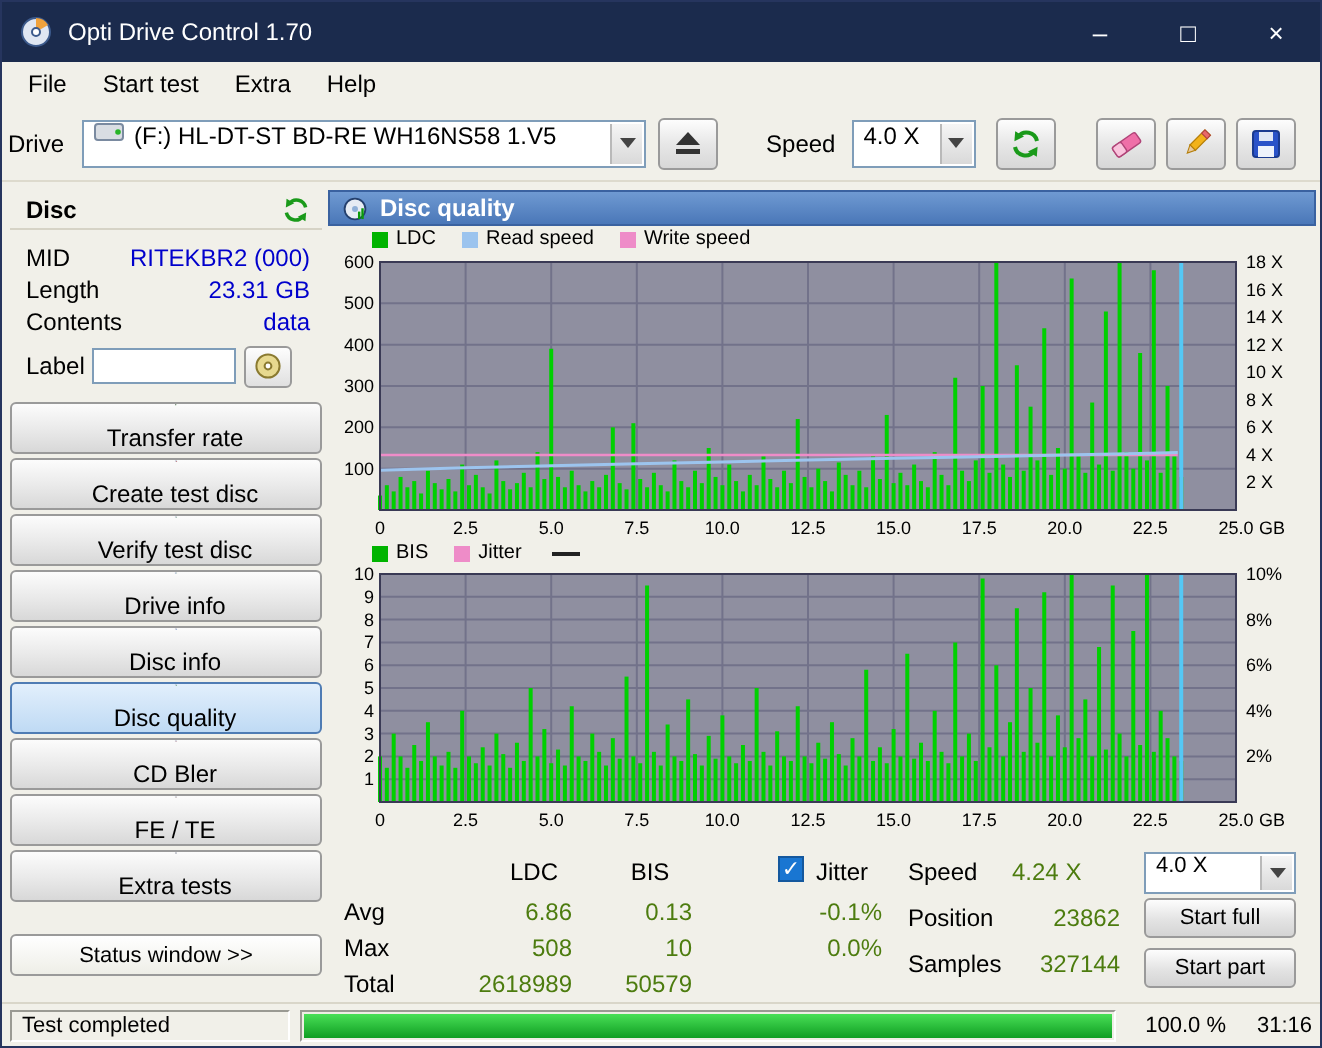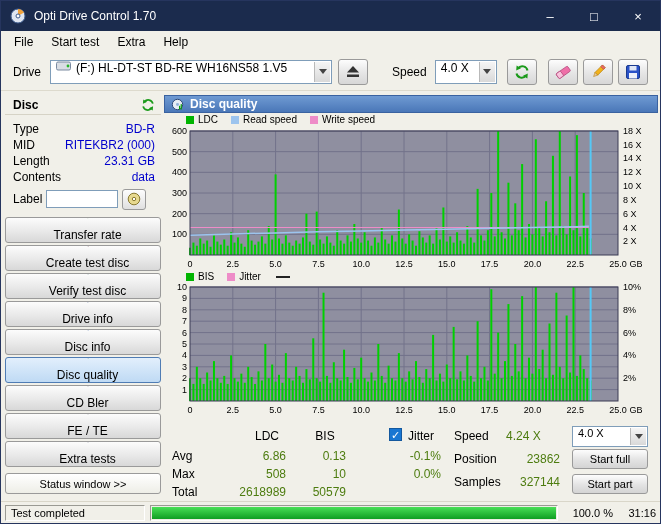--- a/index.html
+++ b/index.html
@@ -11,40 +11,40 @@
   .titlebar .app-icon { margin-left:9px; width:16px; height:16px; }
   .titlebar .title { margin-left:8px; font-size:12px; flex:1; }
   .win-btn { width:44px; height:30px; display:flex; align-items:center; justify-content:center; font-size:13px; color:#fff; cursor:default; }
 
   
   .menubar { position:absolute; left:0; top:30px; right:0; height:22px; display:flex; align-items:center; font-size:12px; padding-left:4px; background:#f1f0e9; }
   .menu-item { padding:2px 9px; }
 
   
   .toolbar { position:absolute; left:0; top:52px; right:0; height:38px; display:flex; align-items:center; background:#f1f0e9; border-bottom:1px solid #dddacd; }
-  .tb-label { font-size:12px; margin-left:12px; }
+  .tb-label { font-size:12px; margin-left:3px; }
   .combo { position:relative; height:24px; background:#fff; border:1px solid #7f9db9; display:flex; align-items:flex-start; font-size:12px; padding:0 20px 0 5px; }
   .combo .arrowbox { position:absolute; right:1px; top:1px; bottom:1px; width:16px; background:linear-gradient(#f5f5f5,#d9d9d9); border-left:1px solid #b9b9b9; display:flex; align-items:center; justify-content:center; }
   .tri { width:0; height:0; border-left:4px solid transparent; border-right:4px solid transparent; border-top:5px solid #444; }
   .tool-btn { height:26px; width:30px; border:1px solid #9a9a9a; border-radius:3px; background:linear-gradient(#fdfdfd,#e7e7e7 50%,#d7d7d7); display:flex; align-items:center; justify-content:center; }
 
   
   .sidebar { position:absolute; left:4px; top:94px; width:156px; height:404px; }
   .side-header { display:flex; align-items:center; justify-content:space-between; padding:0 6px 0 8px; height:20px; border-bottom:1px solid #d6d3c6; }
   .side-header .hdr-text { font-size:12px; font-weight:bold; }
   .info-rows { margin-top:6px; }
   .info-row { display:flex; justify-content:space-between; padding:0 6px 0 8px; height:16px; font-size:12px; align-items:center; }
   .info-row .val { color:#0000cc; }
   .label-row { display:flex; align-items:center; padding:4px 4px 0 8px; height:24px; font-size:12px; gap:4px; }
   .label-input { width:72px; height:18px; border:1px solid #7f9db9; background:#fff; font-size:11px; padding:0 3px; }
   .mini-btn { width:24px; height:21px; border:1px solid #9a9a9a; border-radius:3px; background:linear-gradient(#fdfdfd,#e0e0e0); display:flex; align-items:center; justify-content:center; }
   .nav { margin-top:8px; display:flex; flex-direction:column; gap:2px; }
   .side-btn { height:26px; border:1px solid #9a9a9a; border-radius:3px; background:linear-gradient(#fcfcfc,#e9e9e9 55%,#d8d8d8); display:flex; align-items:center; gap:9px; padding-left:9px; font-size:12px;flex-direction:column; }
   .side-btn.active { background:linear-gradient(#e2effc,#bfdaf4); border-color:#4f7cb4; }
-  .status-window-btn { margin-top:6px; height:21px; border:1px solid #9a9a9a; border-radius:3px; background:linear-gradient(#ffffff,#eeeee7); display:flex; align-items:center; justify-content:center; font-size:11px; }
+  .status-window-btn { margin-top:16px; height:21px; border:1px solid #9a9a9a; border-radius:3px; background:linear-gradient(#ffffff,#eeeee7); display:flex; align-items:center; justify-content:center; font-size:11px; }
 
   
   .main { position:absolute; left:163px; top:94px; width:494px; height:408px; }
   .panel-header { position:absolute; left:0; top:0; right:0; height:18px; background:linear-gradient(#6f9ad2,#4a77b8); border:1px solid #3a62a0; display:flex; align-items:center; gap:6px; padding-left:6px; color:#fff; font-size:12px; font-weight:bold; }
   .legend { position:absolute; display:flex; align-items:center; gap:4px; font-size:10px; }
   #legend1 { left:22px; top:19px; }
   #legend2 { left:22px; top:176px; }
   .swatch { width:8px; height:8px; display:inline-block; }
   .llabel { margin-right:9px; }
   .ldash { width:14px; height:2px; background:#222; margin-left:2px; }
@@ -157,24 +157,20 @@
     <div class="side-header">
       <span class="hdr-text">Disc</span>
       <svg width="14" height="14" viewBox="0 0 16 16">
         <path d="M13.5 6.5a5.3 5.3 0 0 0-9.5-2" stroke="#1a9a1a" stroke-width="2" fill="none"></path>
         <polygon points="2.6,1.6 7,4.2 2.2,6.6" fill="#1a9a1a"></polygon>
         <path d="M2.5 9.5a5.3 5.3 0 0 0 9.5 2" stroke="#1a9a1a" stroke-width="2" fill="none"></path>
         <polygon points="13.4,14.4 9,11.8 13.8,9.4" fill="#1a9a1a"></polygon>
       </svg>
     </div>
     <div class="info-rows">
-      <div class="info-row">
-        <span>Type</span>
-        <span class="val">BD-R</span>
-      </div>
       <div class="info-row">
         <span>MID</span>
         <span class="val">RITEKBR2 (000)</span>
       </div>
       <div class="info-row">
         <span>Length</span>
         <span class="val">23.31 GB</span>
       </div>
       <div class="info-row">
         <span>Contents</span>

